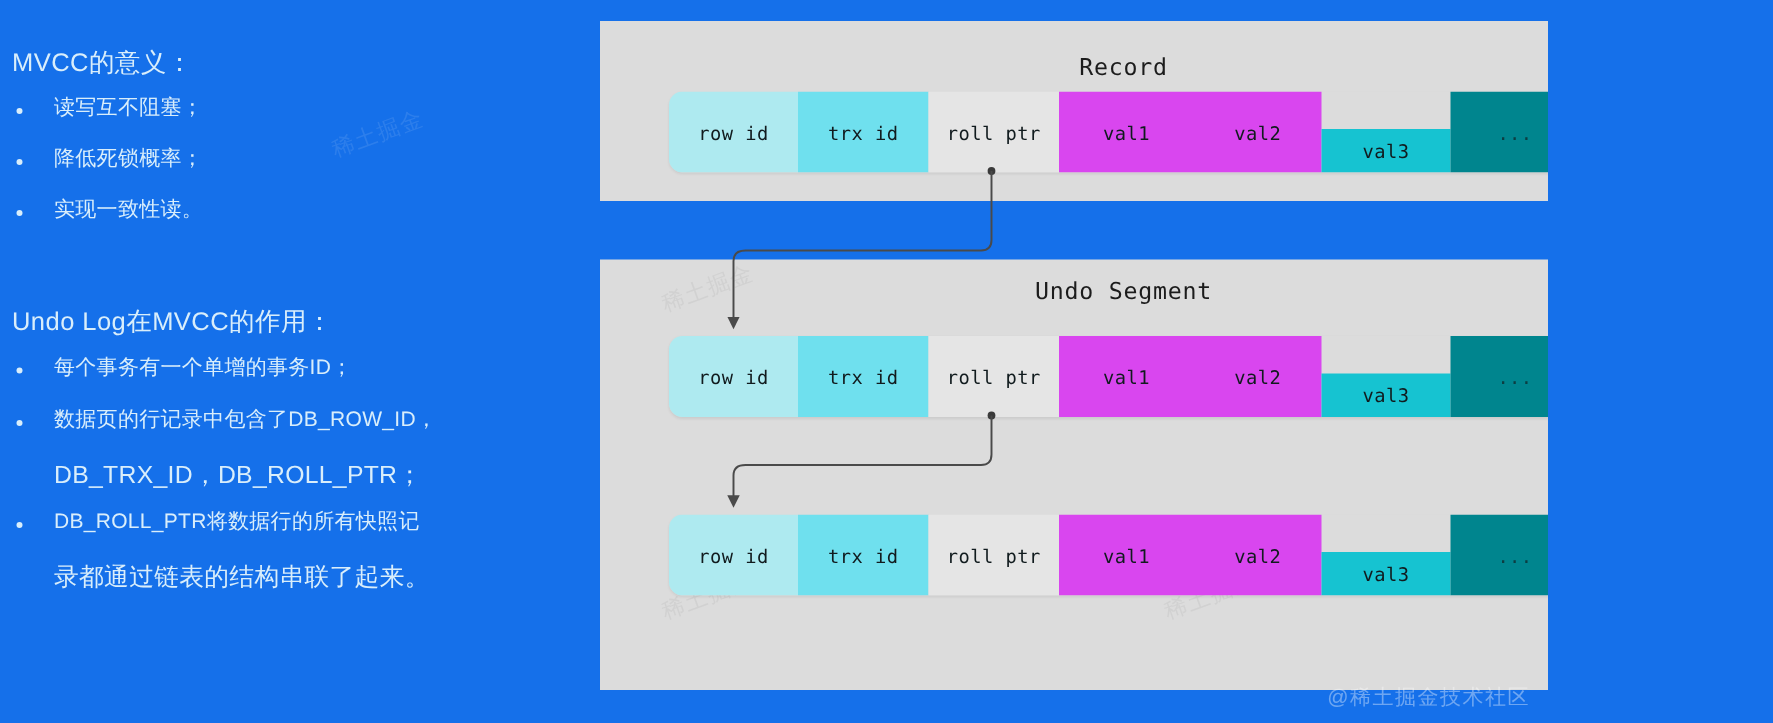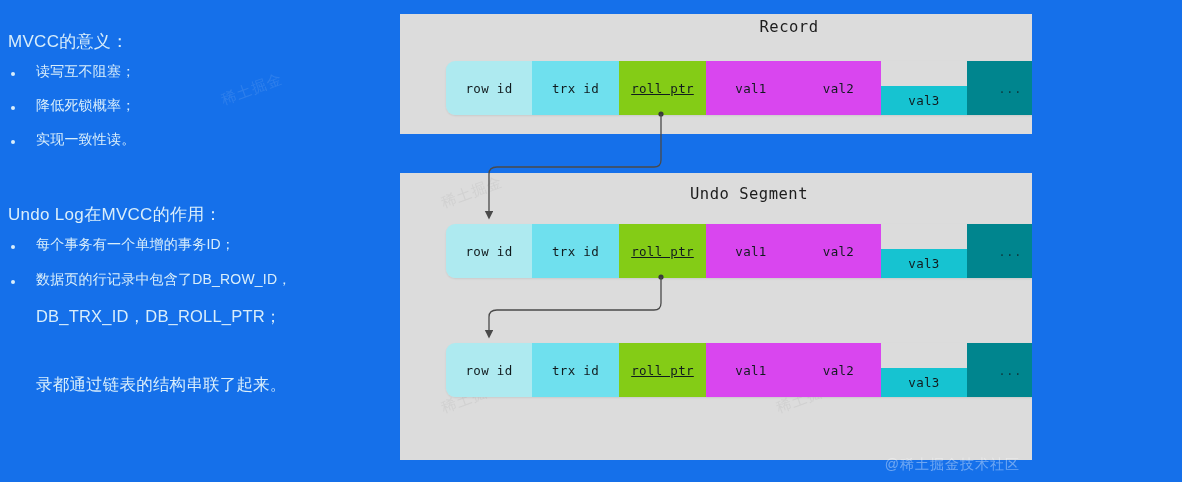--- a/index.html
+++ b/index.html
@@ -74,21 +74,21 @@
 
   .panel-title {
     position: absolute;
     width: 100%;
     text-align: center;
     color: #1c1c1c;
     font-family: "DejaVu Sans Mono", "Liberation Mono", monospace;
     font-size: 15.5px;
     letter-spacing: 0.5px;
   }
-  #title-record { top: 18px; margin-left: 40px; }
+  #title-record { top: 36px; }
   #title-undo   { top: 185px; }
 
   
   .rec-row {
     position: absolute;
     left: 446px;
     width: 607px;
     height: 54px;
     display: flex;
     border-radius: 9px;
@@ -104,21 +104,21 @@
     align-items: center;
     justify-content: center;
     font-family: "DejaVu Sans Mono", "Liberation Mono", monospace;
     font-size: 12.5px;
     color: #111b1e;
     letter-spacing: 0.3px;
     box-sizing: border-box;
   }
   .cell.c-rowid  { width: 86px; background: #aeeaf0; }
   .cell.c-trxid  { width: 87px; background: #6fe0ee; }
-  .cell.c-rollptr{ width: 87px; background: #84cc16; text-decoration: underline; }
+  .cell.c-rollptr{ width: 87px; background: #e5e5e5; }
   .cell.c-val1   { width: 90px; background: #d946ef; }
   .cell.c-val2   { width: 85px; background: #d946ef; }
   .cell.c-val3   { width: 86px; background: #16c3d1; margin-top: 25px; }
   .cell.c-dots   { width: 86px; background: #00858e; color: #0c3d42; }
 
   
   .connector {
     position: absolute;
     left: 0;
     top: 0;
@@ -176,20 +176,24 @@
       <span class="bullet-dot"></span>
       <span class="bullet-text">数据页的行记录中包含了DB_ROW_ID，</span>
     </div>
 
     <div class="bullet-row" style="top:237px">
       <span class="bullet-dot"></span>
       <span class="bullet-text">每个事务有一个单增的事务ID；</span>
     </div>
     <div class="cont-line" style="top:306px">DB_TRX_ID，DB_ROLL_PTR；</div>
 
+    <div class="bullet-row" style="top:340px">
+      <span class="bullet-dot"></span>
+      <span class="bullet-text">DB_ROLL_PTR将数据行的所有快照记</span>
+    </div>
     <div class="cont-line" style="top:374px">录都通过链表的结构串联了起来。</div>
   </div>
 
   <div class="panel" id="panel-record"></div>
   <div class="panel" id="panel-undo">
     <div class="wm-ghost dark" style="left:40px; top:215px;">稀土掘金</div>
     <div class="wm-ghost dark" style="left:375px; top:215px;">稀土掘金</div>
     <div class="wm-ghost dark" style="left:40px; top:10px;">稀土掘金</div>
   </div>
 

